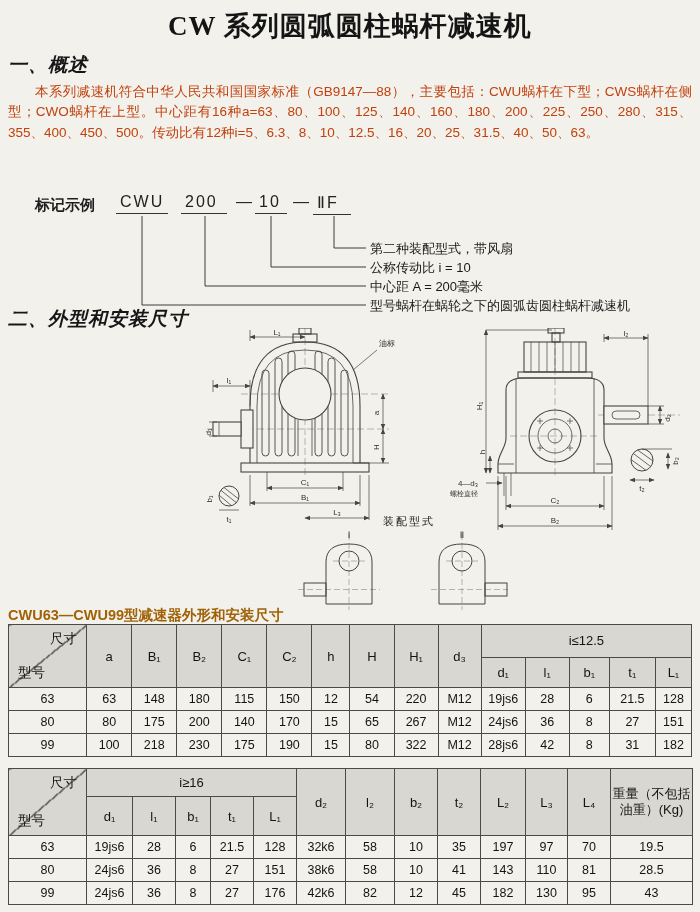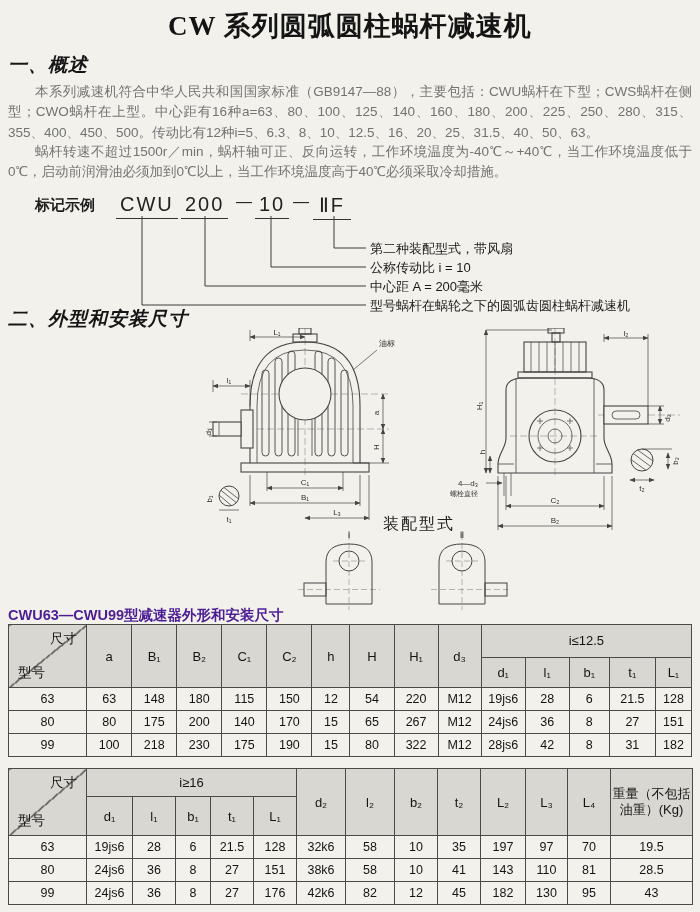--- a/index.html
+++ b/index.html
@@ -12,59 +12,58 @@
   .doc-title{
     width:700px; text-align:center; top:8px; left:0;
     font-family:"Liberation Serif",serif; font-weight:700;
     font-size:27px; letter-spacing:1px; color:#141414;
   }
   .sec-heading{
     font-size:19px; font-weight:700; color:#161616; letter-spacing:1px;font-style:italic;
   }
   .para{
     left:8px; width:684px; font-size:13.5px; line-height:1.5;
-    text-align:justify; text-indent:2em; color:#737373;
+    text-align:justify; text-indent:2em; color:#c2410c;
   }
   .mark-label{font-size:15px; font-weight:700;}
   .code-part{
-    font-size:20px; letter-spacing:2px; text-align:center;
+    font-size:16px; letter-spacing:2px; 
     border-bottom:1.5px solid #333; padding:0 4px 2px 4px; color:#222;
   }
   .code-dash{font-size:16px; color:#222;}
   .callout{font-size:13px; color:#1a1a1a; white-space:nowrap;}
   svg text{font-family:"Liberation Sans",sans-serif;}
   table{border-collapse:collapse; table-layout:fixed; background:transparent;}
   .dim-table{width:684px; border:1.5px solid #3f3f3f; font-size:12.5px; color:#141414;}
   .dim-table th,.dim-table td{
     border:1px solid #4a4a4a; text-align:center; vertical-align:middle;
     padding:0; overflow:hidden;
   }
   .dim-table th{background:#d8d7d2; font-weight:400; font-size:13px;}
   .diag{position:relative;
     background:
       linear-gradient(to bottom right, rgba(0,0,0,0) 49.3%, #4a4a4a 49.3%, #4a4a4a 50.7%, rgba(0,0,0,0) 50.7%),
       #d8d7d2 !important;
   }
   .diag .dtop{position:absolute; top:5px; right:9px; font-size:13.5px;}
   .diag .dbot{position:absolute; bottom:5px; left:9px; font-size:13.5px;}
   .wcol{font-size:12px; line-height:1.25; padding:2px;}
-  .table-title{font-size:14.5px; font-weight:700; color:#4c1d95;}
-  .drawing-note{font-size:16px; color:#222; letter-spacing:2px;font-family:Liberation Serif, serif;}
+  .table-title{font-size:14.5px; font-weight:700; color:#a16207;}
+  .drawing-note{font-size:11px; color:#222; letter-spacing:2px;font-family:Liberation Serif, serif;}
 </style>
 </head>
 <body>
 
 <div class="page">
 
   <div class="abs doc-title">CW 系列圆弧圆柱蜗杆减速机</div>
 
   <div class="abs sec-heading" style="left:8px;top:52px">一、概述</div>
 
   <div class="abs para" style="top:82px">本系列减速机符合中华人民共和国国家标准（GB9147—88），主要包括：CWU蜗杆在下型；CWS蜗杆在侧型；CWO蜗杆在上型。中心距有16种a=63、80、100、125、140、160、180、200、225、250、280、315、355、400、450、500。传动比有12种i=5、6.3、8、10、12.5、16、20、25、31.5、40、50、63。</div>
-  <div class="abs para" style="top:142px">蜗杆转速不超过1500r／min，蜗杆轴可正、反向运转，工作环境温度为-40℃～+40℃，当工作环境温度低于0℃，启动前润滑油必须加到0℃以上，当工作环境温度高于40℃必须采取冷却措施。</div>
 
   <div class="abs mark-label" style="left:35px;top:196px">标记示例</div>
   <div class="abs code-part" style="left:116px;top:193px;min-width:42px">CWU</div>
   <div class="abs code-part" style="left:181px;top:193px;min-width:38px">200</div>
   <div class="abs code-dash" style="left:236px;top:193px">—</div>
   <div class="abs code-part" style="left:255px;top:193px;min-width:24px">10</div>
   <div class="abs code-dash" style="left:293px;top:193px">—</div>
   <div class="abs code-part" style="left:313px;top:193px;min-width:30px">ⅡF</div>
 
   <svg class="abs" style="left:118px;top:216px" width="270" height="100" viewBox="0 0 270 100">

